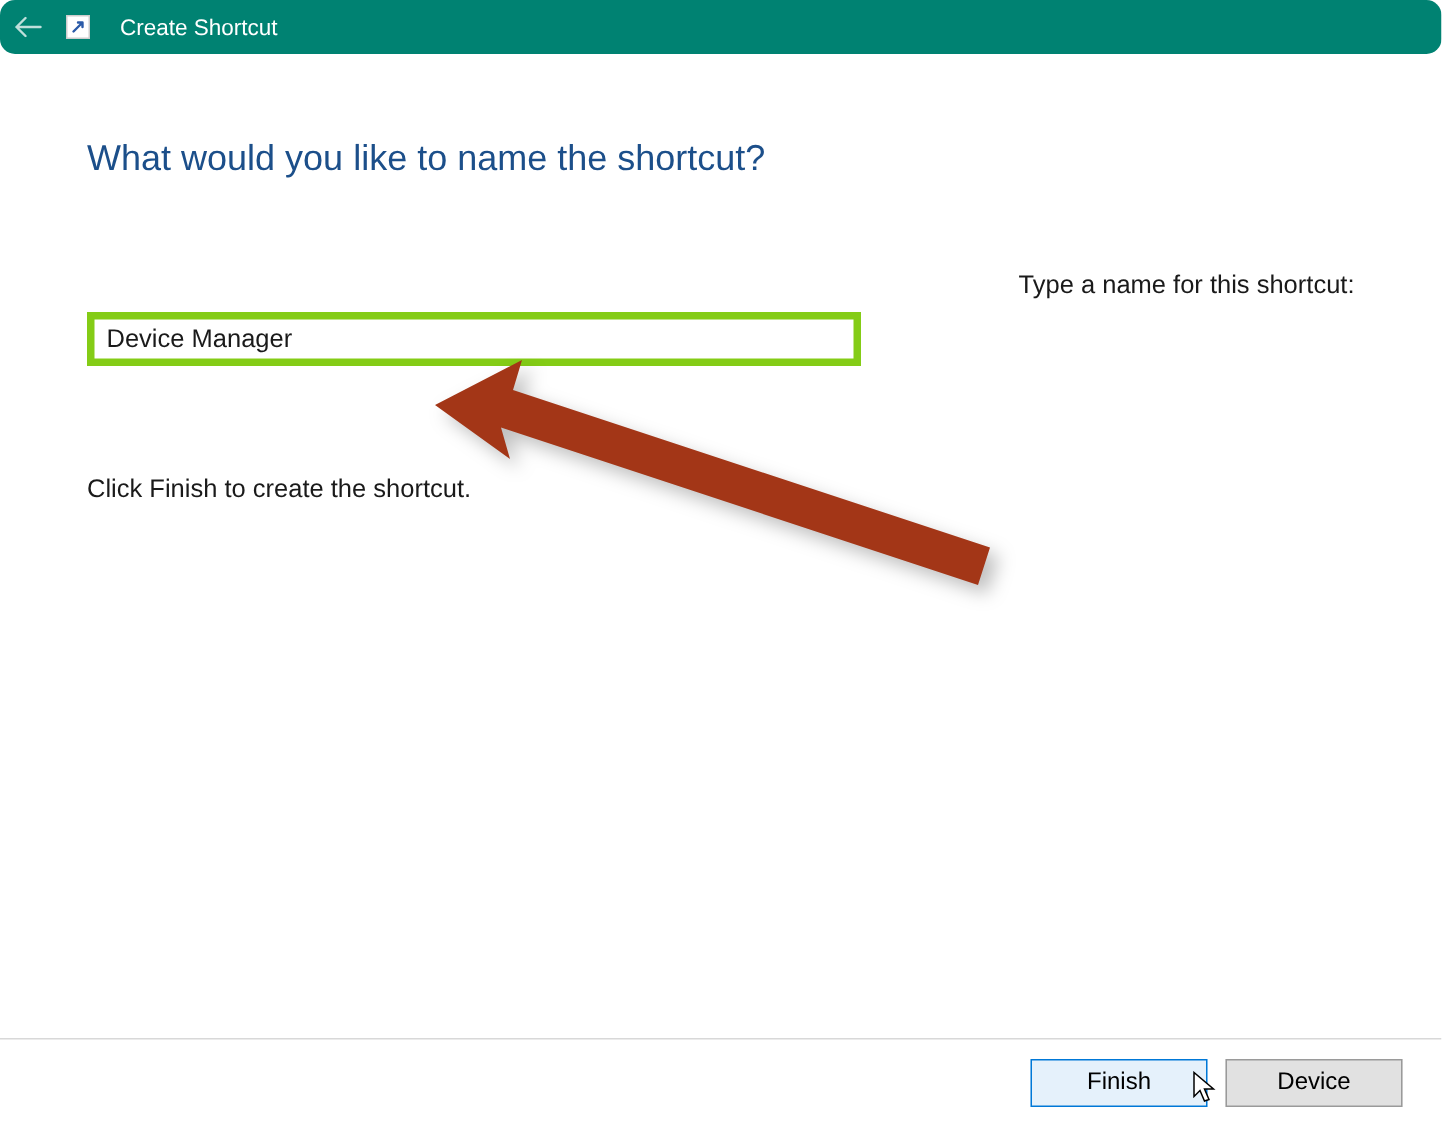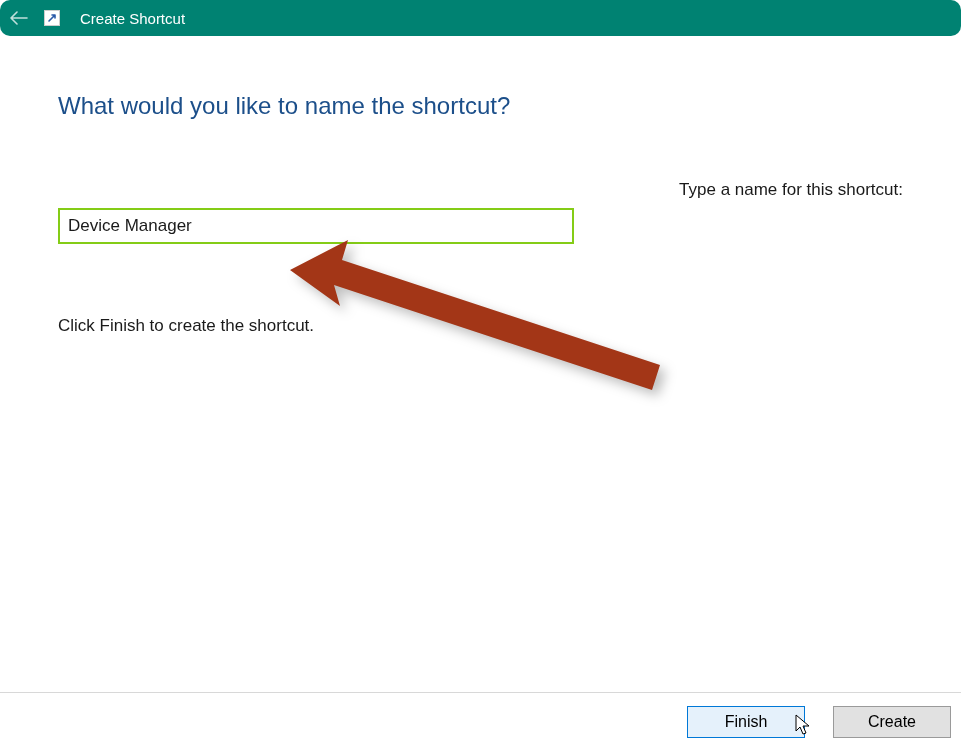--- a/index.html
+++ b/index.html
@@ -62,21 +62,21 @@
     }
     .label {
       font-size: 17px;
       color: #1a1a1a;
       margin-bottom: 8px;
       text-align: right;
     }
     .text-input {
       width: 516px;
       height: 36px;
-      border: 2px solid #84cc16;
+      border: 5px solid #84cc16;
       font-size: 17px;
       padding: 4px 8px;
       font-family: inherit;
       color: #1a1a1a;
       outline: none;
     }
     .instruction {
       font-size: 17px;
       color: #1a1a1a;
       margin-top: 72px;
@@ -91,22 +91,22 @@
     .footer {
       position: absolute;
       bottom: 0;
       left: 0;
       right: 0;
       height: 58px;
       border-top: 1px solid #d8d8d8;
       display: flex;
       align-items: center;
       justify-content: flex-end;
-      padding-right: 10px;
-      gap: 28px;
+      padding-right: 26px;
+      gap: 12px;
     }
     .btn {
       min-width: 118px;
       height: 32px;
       font-size: 16px;
       font-family: inherit;
       border: 1px solid #9a9a9a;
       background: #e1e1e1;
       cursor: pointer;
       padding: 0 8px;
@@ -148,18 +148,18 @@
 
 <svg class="annotation-arrow" width="380" height="180" viewBox="0 0 380 180">
   <defs>
     <marker id="ignore"></marker>
   </defs>
   <polygon points="0,30 58,0 52,20 370,125 362,150 44,45 50,66" fill="#a33617"></polygon>
 </svg>
 
 <div class="footer">
   <button class="btn btn-primary">Finish</button>
-  <button class="btn">Create</button>
+  <button class="btn">Device</button>
 </div>
 
 <svg class="cursor" width="18" height="24" viewBox="0 0 18 24">
   <path d="M1 1 L1 17 L5 13 L8 20 L11 19 L8 12 L14 12 Z" fill="#ffffff" stroke="#000000" stroke-width="1"></path>
 </svg>
 
 </body></html>

